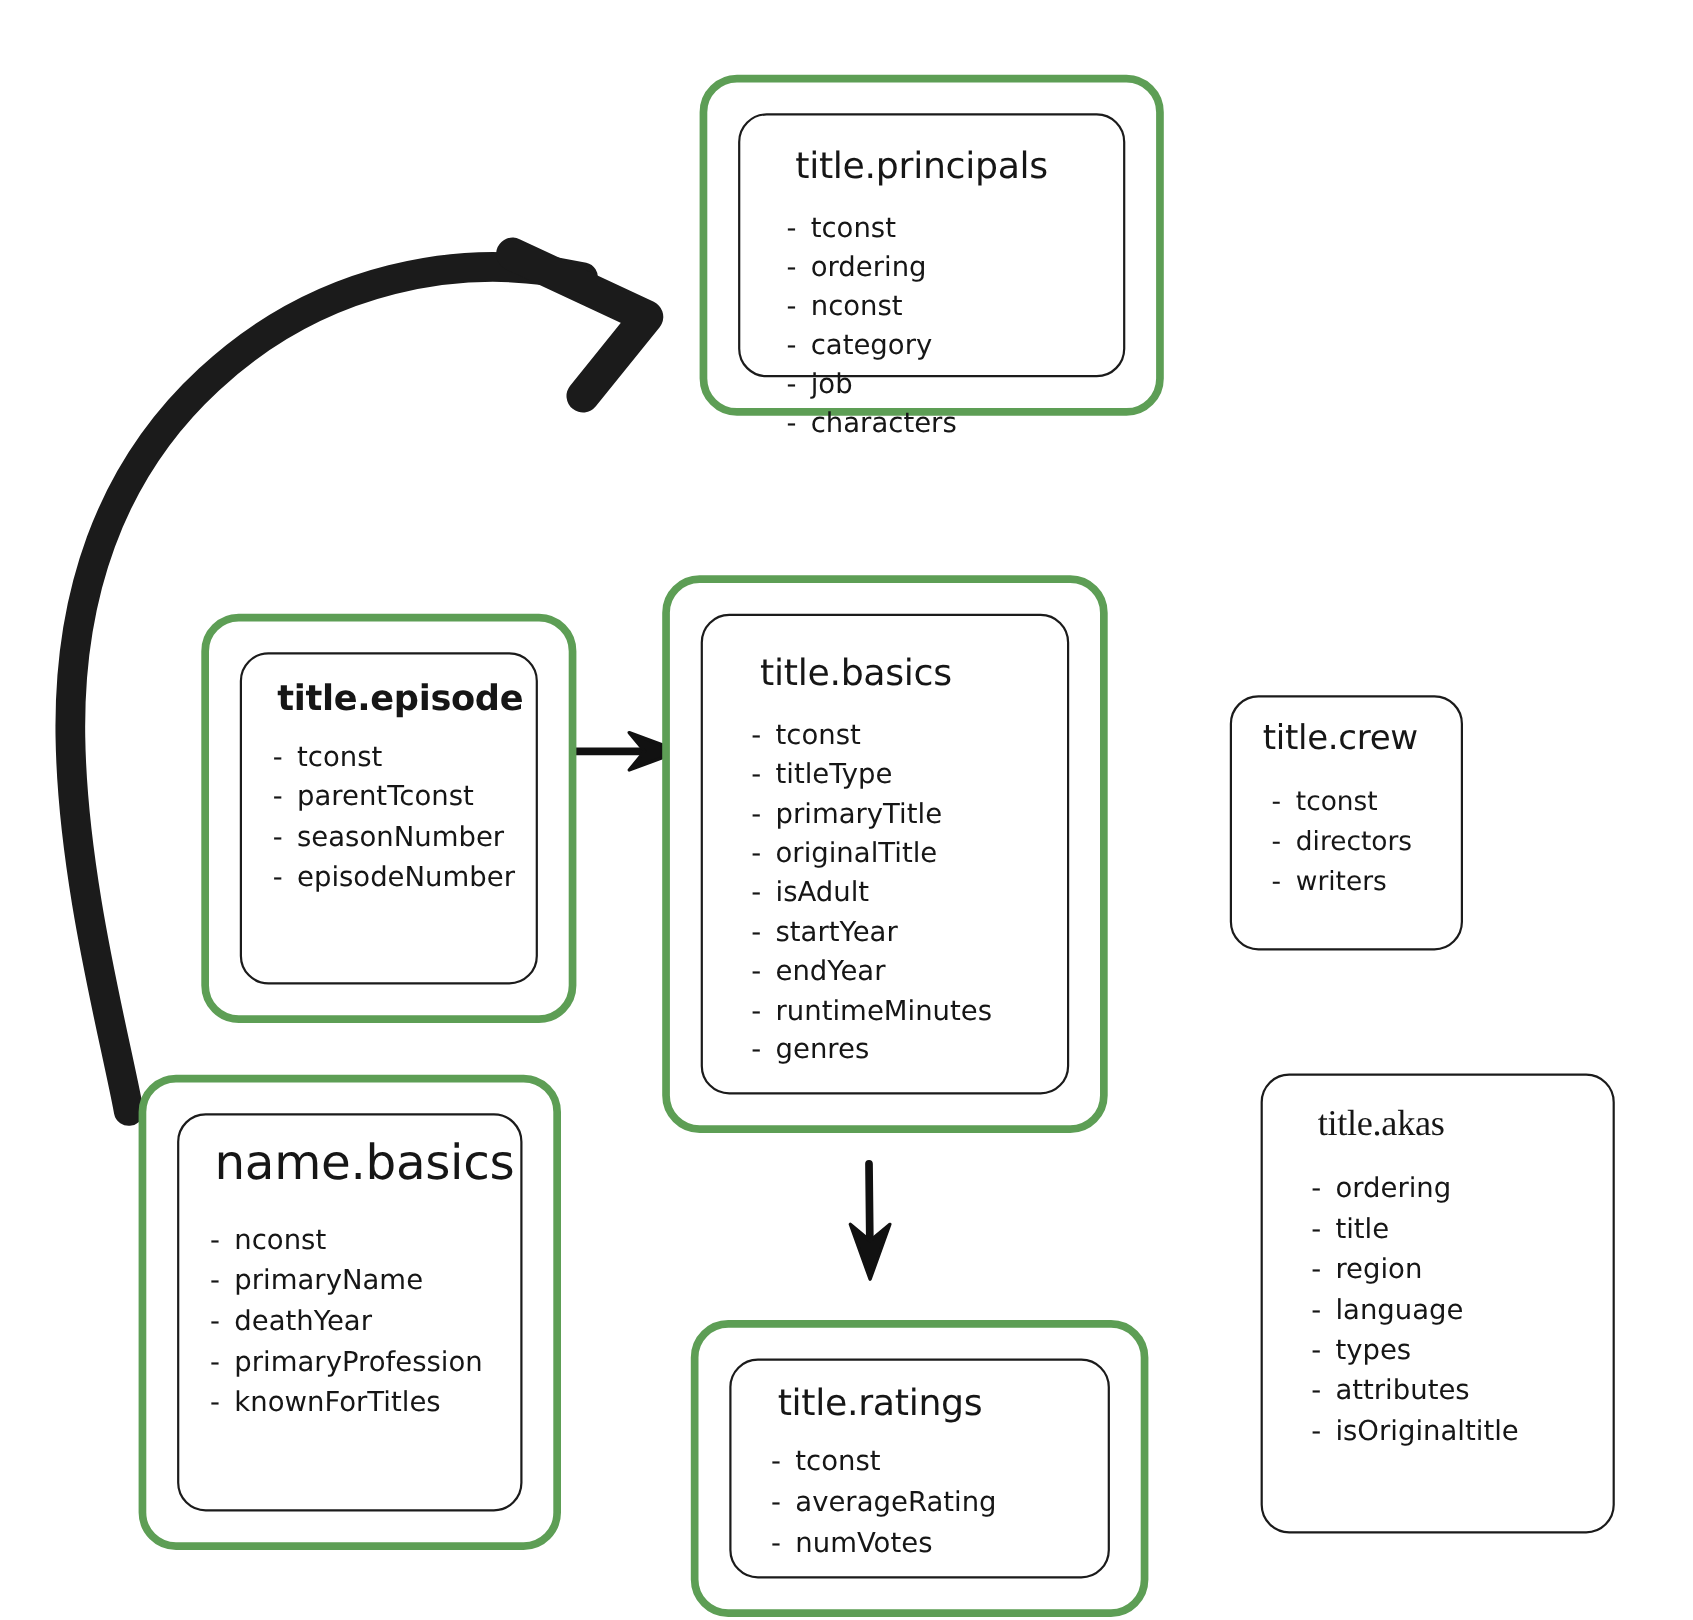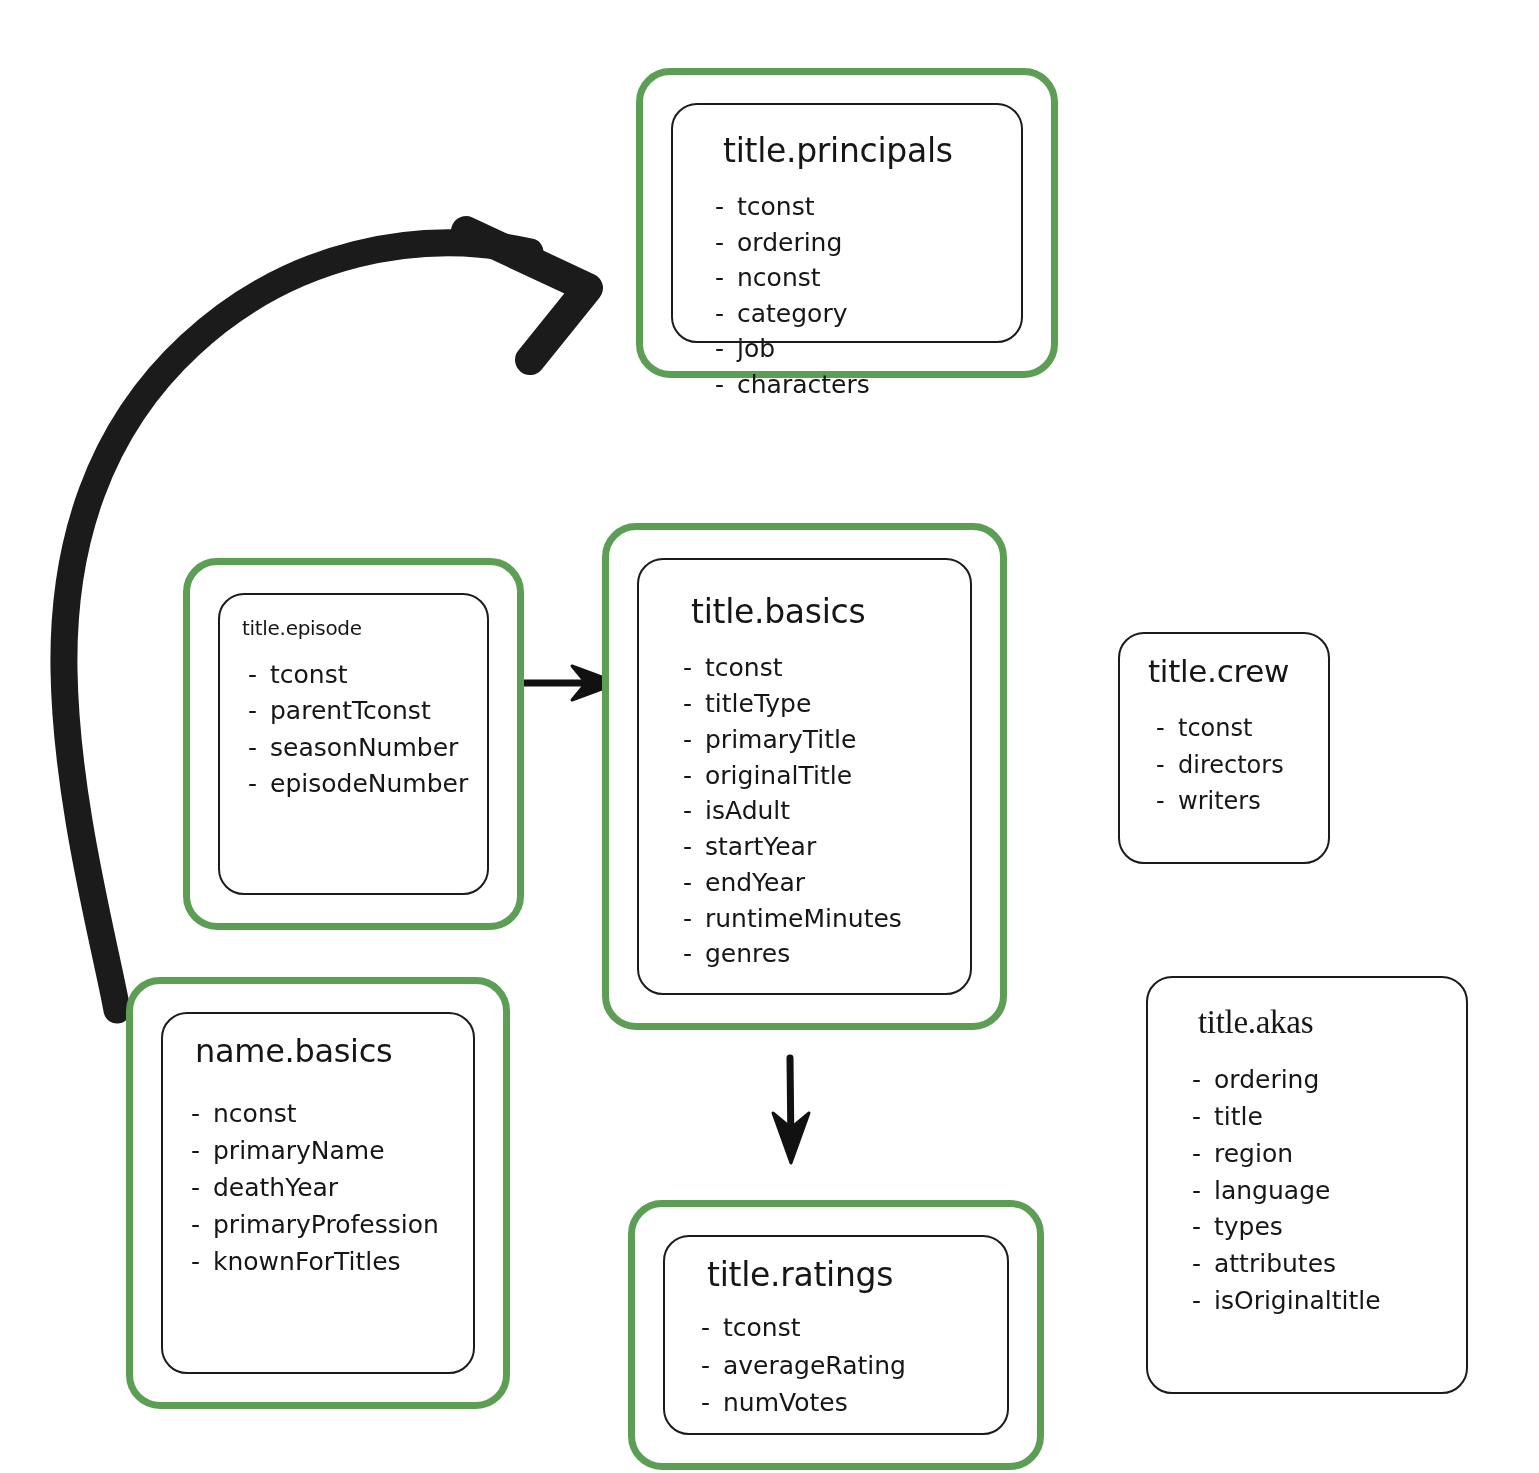--- a/index.html
+++ b/index.html
@@ -101,25 +101,25 @@
   #ent-title-akas .field-list   { margin-top: 22px; margin-left: 22px; }
   #ent-title-akas .field-list li{ font-size: 25px; line-height: 1.47; }
 
   #ent-title-principals .card-title { margin-left: 28px; margin-top: 14px; }
   #ent-title-principals .field-list { margin-top: 20px; margin-left: 20px; }
 
   #ent-title-basics .card-title { margin-left: 30px; margin-top: 20px; }
   #ent-title-basics .field-list { margin-top: 20px; margin-left: 22px; }
   #ent-title-basics .field-list li { line-height: 1.43; }
 
-  #ent-title-episode .card-title { margin-left: 0; margin-top: 8px; font-size: 20px;}
+  #ent-title-episode .card-title { margin-left: 10px; margin-top: 8px; font-size: 32px; font-weight: bold;}
   #ent-title-episode .field-list { margin-top: 18px; margin-left: 6px; }
   #ent-title-episode .field-list li { font-size: 25px; line-height: 1.45; }
 
-  #ent-name-basics .card-title { margin-left: 10px; font-size: 32px;}
+  #ent-name-basics .card-title { margin-left: 10px; font-size: 44px;}
   #ent-name-basics .field-list { margin-top: 26px; margin-left: 6px; }
   #ent-name-basics .field-list li { font-size: 25px; line-height: 1.48; }
 
   #ent-title-ratings .card-title { margin-left: 20px; margin-top: 6px; }
   #ent-title-ratings .field-list { margin-top: 16px; margin-left: 14px; }
   #ent-title-ratings .field-list li { line-height: 1.5; }
 </style>
 </head>
 <body>
 

